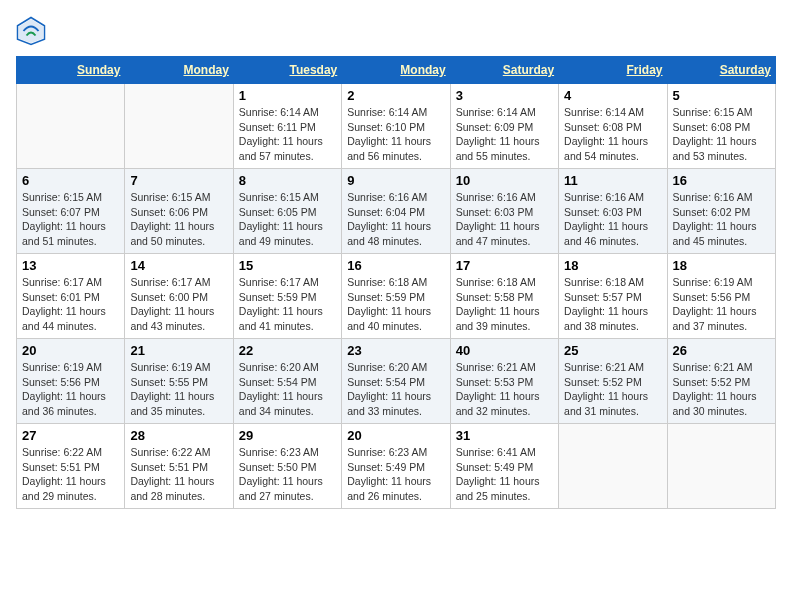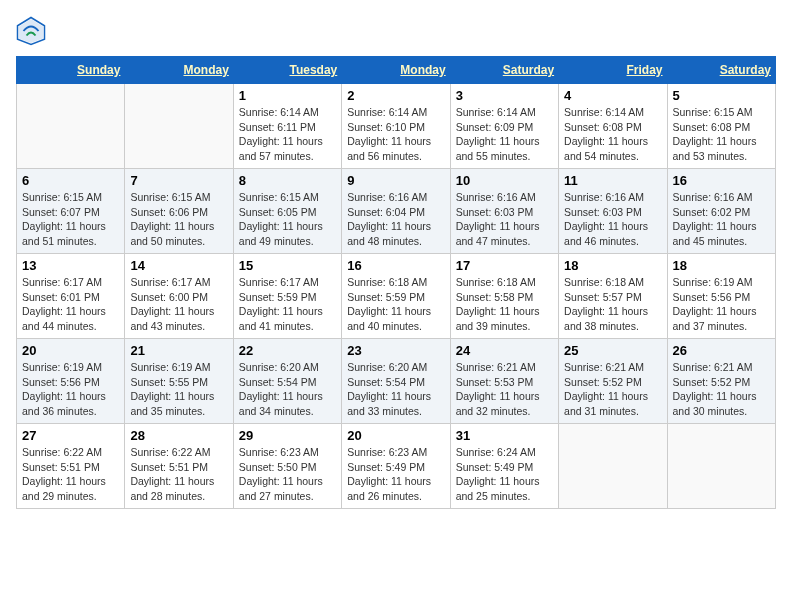--- a/index.html
+++ b/index.html
@@ -259,21 +259,21 @@
 Sunset: 5:54 PM
 Daylight: 11 hours and 34 minutes.</div>
         </td>
         <td>
           <span class="day-number">23</span>
           <div class="day-info" style="white-space: pre-line;">Sunrise: 6:20 AM
 Sunset: 5:54 PM
 Daylight: 11 hours and 33 minutes.</div>
         </td>
         <td>
-          <span class="day-number">24</span>
+          <span class="day-number">40</span>
           <div class="day-info" style="white-space: pre-line;">Sunrise: 6:21 AM
 Sunset: 5:53 PM
 Daylight: 11 hours and 32 minutes.</div>
         </td>
         <td>
           <span class="day-number">25</span>
           <div class="day-info" style="white-space: pre-line;">Sunrise: 6:21 AM
 Sunset: 5:52 PM
 Daylight: 11 hours and 31 minutes.</div>
         </td>
@@ -304,21 +304,21 @@
 Daylight: 11 hours and 27 minutes.</div>
         </td>
         <td>
           <span class="day-number">20</span>
           <div class="day-info" style="white-space: pre-line;">Sunrise: 6:23 AM
 Sunset: 5:49 PM
 Daylight: 11 hours and 26 minutes.</div>
         </td>
         <td>
           <span class="day-number">31</span>
-          <div class="day-info" style="white-space: pre-line;">Sunrise: 6:24 AM
+          <div class="day-info" style="white-space: pre-line;">Sunrise: 6:41 AM
 Sunset: 5:49 PM
 Daylight: 11 hours and 25 minutes.</div>
         </td>
         <td class="empty"></td>
         <td class="empty"></td>
       </tr>
     </tbody>
 </table>
 
 </body></html>

